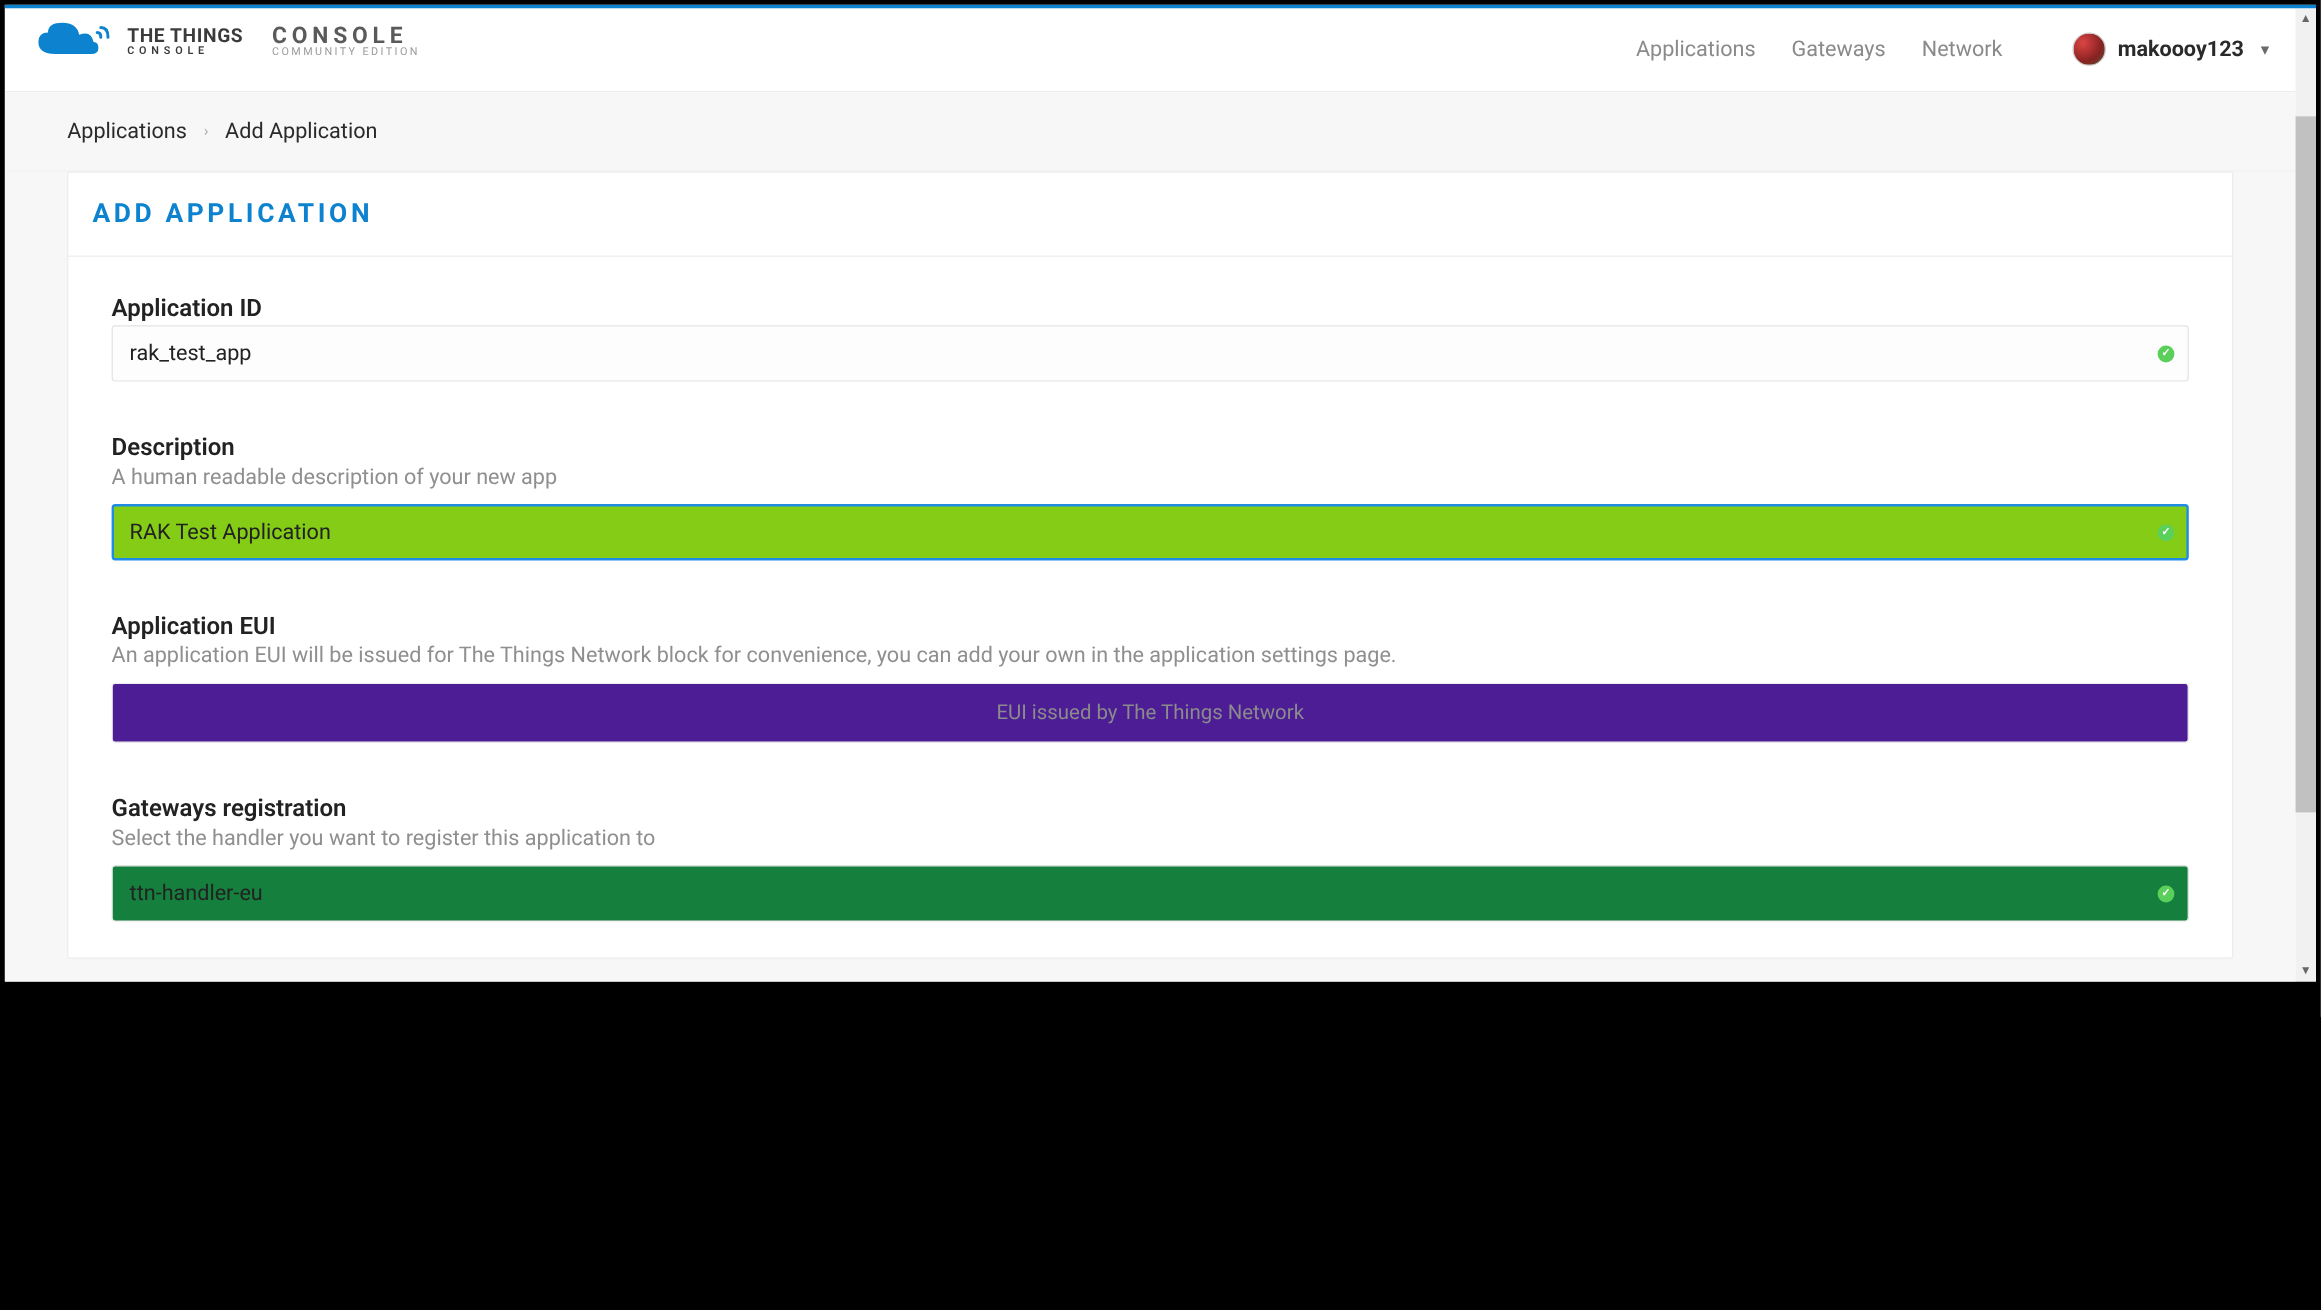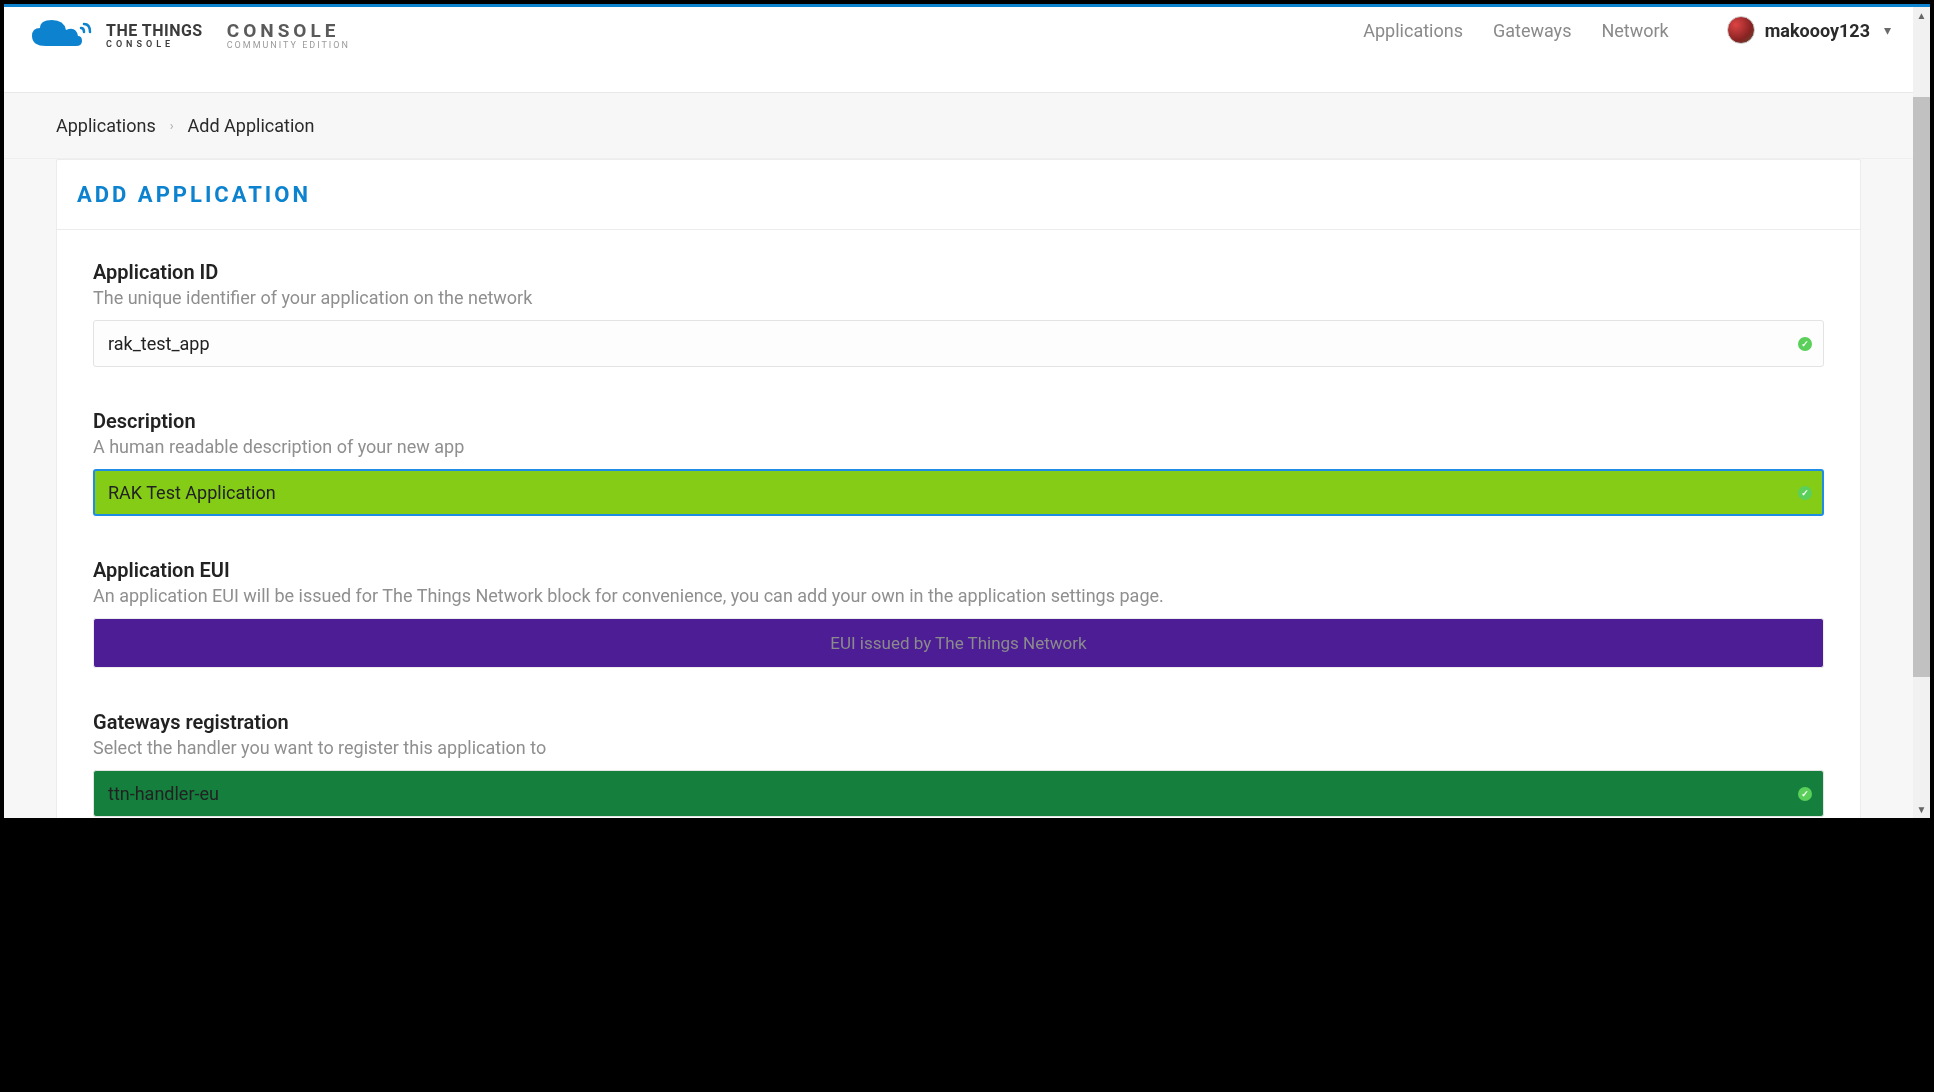--- a/index.html
+++ b/index.html
@@ -39,26 +39,26 @@
     width: 17px;
     height: 580px;
     position: absolute;
     top: 90px;
     cursor: pointer;
   }
 
   
   .header {
     display: flex;
-    align-items: flex-start;
-    padding: 9px 22px;
+    align-items: flex-end;
+    padding: 21px 22px;
     border-bottom: 1px solid #e8e8e8;
     background: #fff;
     margin-right: 17px;
-    height: 86px;
+    height: 70px;
   }
   .logo-area {
     display: flex;
     align-items: center;
     gap: 10px;
   }
   .cloud-icon {
     width: 70px;
     height: 40px;
     position: relative;
@@ -292,21 +292,20 @@
     </div>
   </div>
 
   <div class="page-body">
     <div class="card">
       <div class="card-title">ADD APPLICATION</div>
       <div class="card-body">
 
         <div class="field-group">
           <div class="field-label">Application ID</div>
-          <div class="field-help">The unique identifier of your application on the network</div>
           <div class="input-wrap">
             <input type="text" class="text-input" value="rak_test_app" style="">
             <span class="valid-icon"></span>
           </div>
         </div>
 
         <div class="field-group">
           <div class="field-label">Description</div>
           <div class="field-help">A human readable description of your new app</div>
           <div class="input-wrap">

